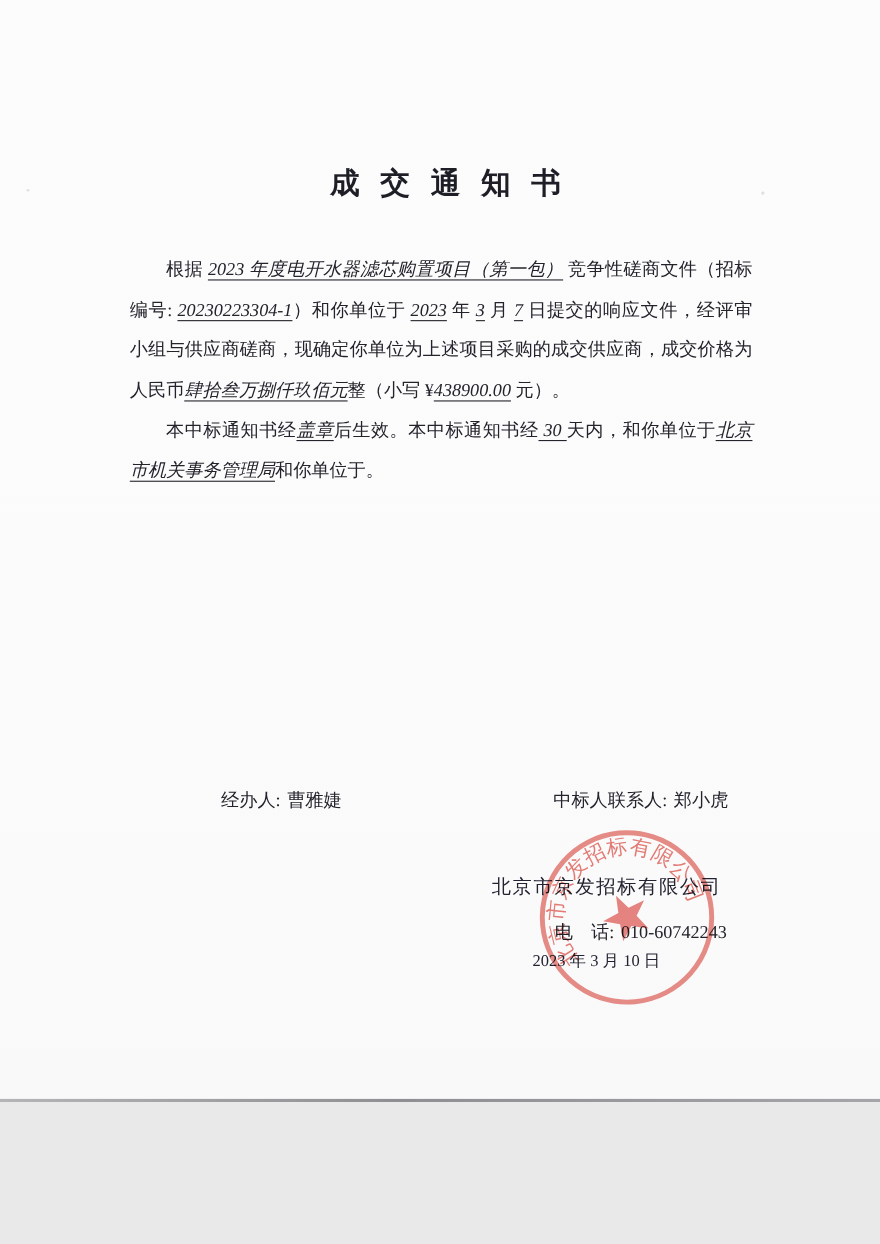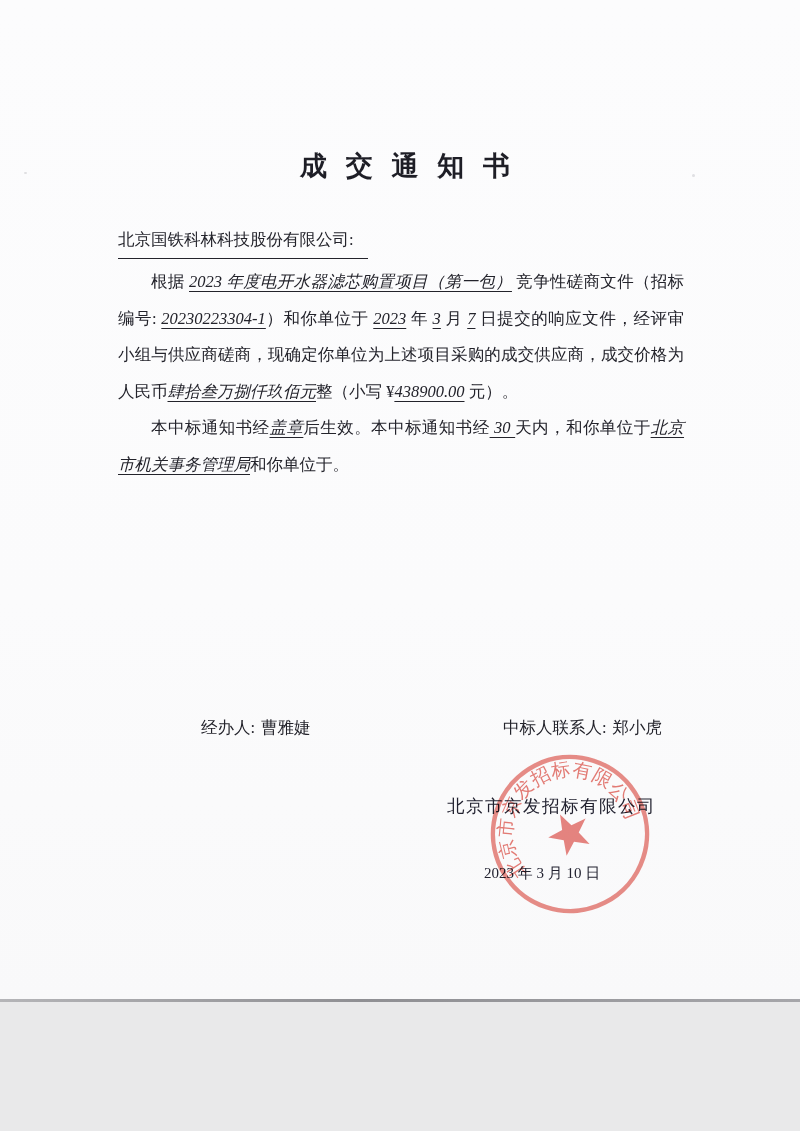--- a/index.html
+++ b/index.html
@@ -119,36 +119,36 @@
   }
 </style>
 </head>
 <body>
 
 <div class="page">
 
   <div class="doc-title">成 交 通 知 书</div>
 
   <div class="doc-body">
-    <div class="addressee-line">
-      <span class="addressee">北京国铁科林科技股份有限公司:</span>
-    </div>
     <p class="para first"><span>根据 </span><span class="u">2023 年度电开水器滤芯购置项目（第一包）</span><span> 竞争性磋商文件（招标编号: </span><span class="u">20230223304-1</span><span>）和你单位于 </span><span class="u">2023</span><span> 年 </span><span class="u">3</span><span> 月 </span><span class="u">7</span><span> 日提交的响应文件，经评审小组与供应商磋商，现确定你单位为上述项目采购的成交供应商，成交价格为人民币</span><span class="u">肆拾叁万捌仟玖佰元</span><span>整（小写 ¥</span><span class="u">438900.00</span><span> 元）。</span></p>
     <p class="para"><span>本中标通知书经</span><span class="u">盖章</span><span>后生效。本中标通知书经</span><span class="u"> 30 </span><span>天内，和你单位于</span><span class="u">北京市机关事务管理局</span><span>和你单位于。</span></p>
   </div>
 
   <div class="contacts">
     <div class="contact-col left">
       <div class="contact-row">
         <span class="contact-label">经办人:</span><span>曹雅婕</span>
       </div>
     </div>
     <div class="contact-col right">
       <div class="contact-row">
         <span class="contact-label">中标人联系人:</span><span>郑小虎</span>
+      </div>
+      <div class="contact-row">
+        <span class="contact-label">电　话:</span><span>010-60742243</span>
       </div>
     </div>
   </div>
 
   <div class="signature-company">北京市京发招标有限公司</div>
 
   <div class="signature-date">2023 年 3 月 10 日</div>
 
   <svg class="seal" viewBox="0 0 214 214">
     <g transform="rotate(-27 107 107)">

